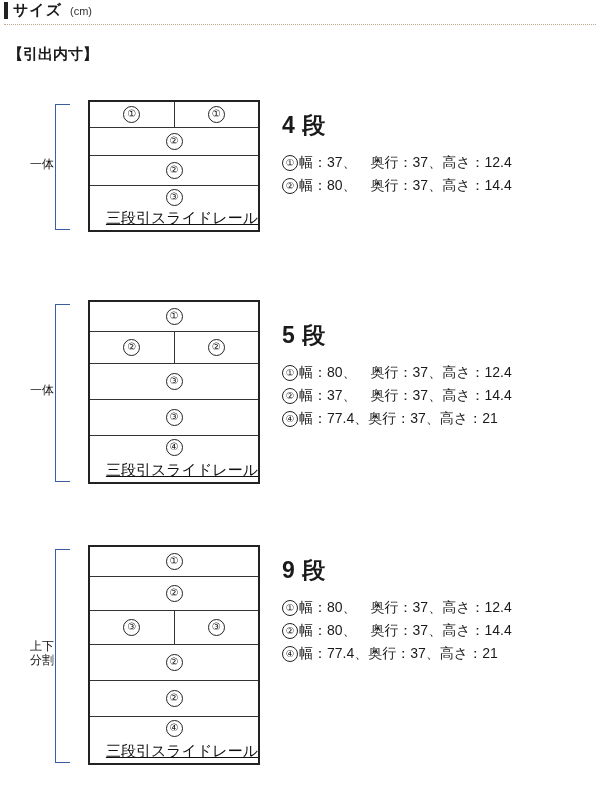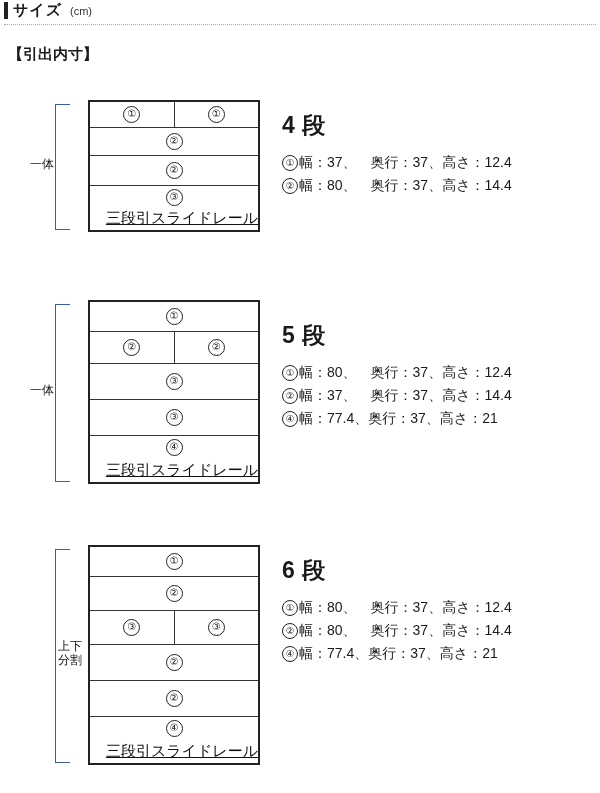--- a/index.html
+++ b/index.html
@@ -282,21 +282,21 @@
           <div class="cell">
             <span class="num">②</span>
           </div>
         </div>
         <div class="drawer has-rail" style="height: 46px;">
           <span class="num">④</span>
           <div class="rail-label">三段引スライドレール</div>
         </div>
       </div>
       <div class="brace" style="top: 4px; height: 212px;"></div>
-      <div class="brace-label" style="top: 94px; margin-left: 28px;">上下<br>分割</div>
+      <div class="brace-label" style="top: 94px;">上下<br>分割</div>
       <div class="info" style="top: 10px;">
-        <div class="info-title">6 段</div>
+        <div class="info-title">9 段</div>
         <div class="info-line"><span class="num">①</span>幅：80、　奥行：37、高さ：12.4</div>
         <div class="info-line"><span class="num">②</span>幅：80、　奥行：37、高さ：14.4</div>
         <div class="info-line"><span class="num">④</span>幅：77.4、奥行：37、高さ：21</div>
       </div>
     </div>
   </div>
 
 </body></html>

